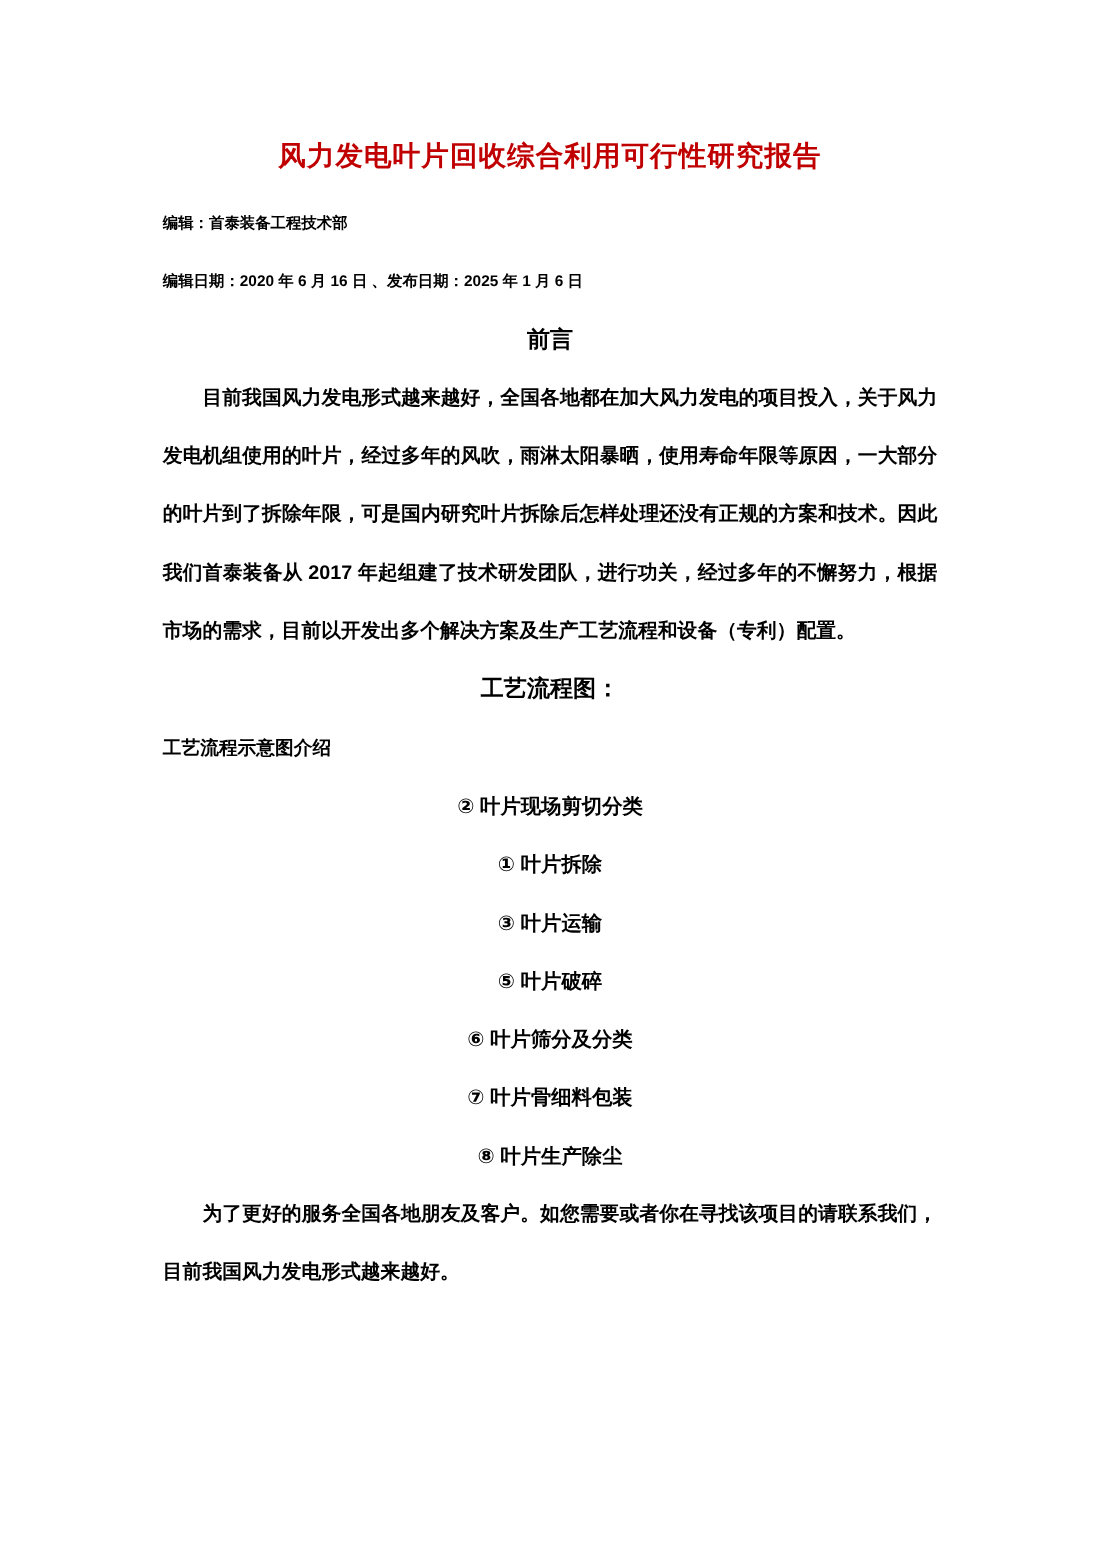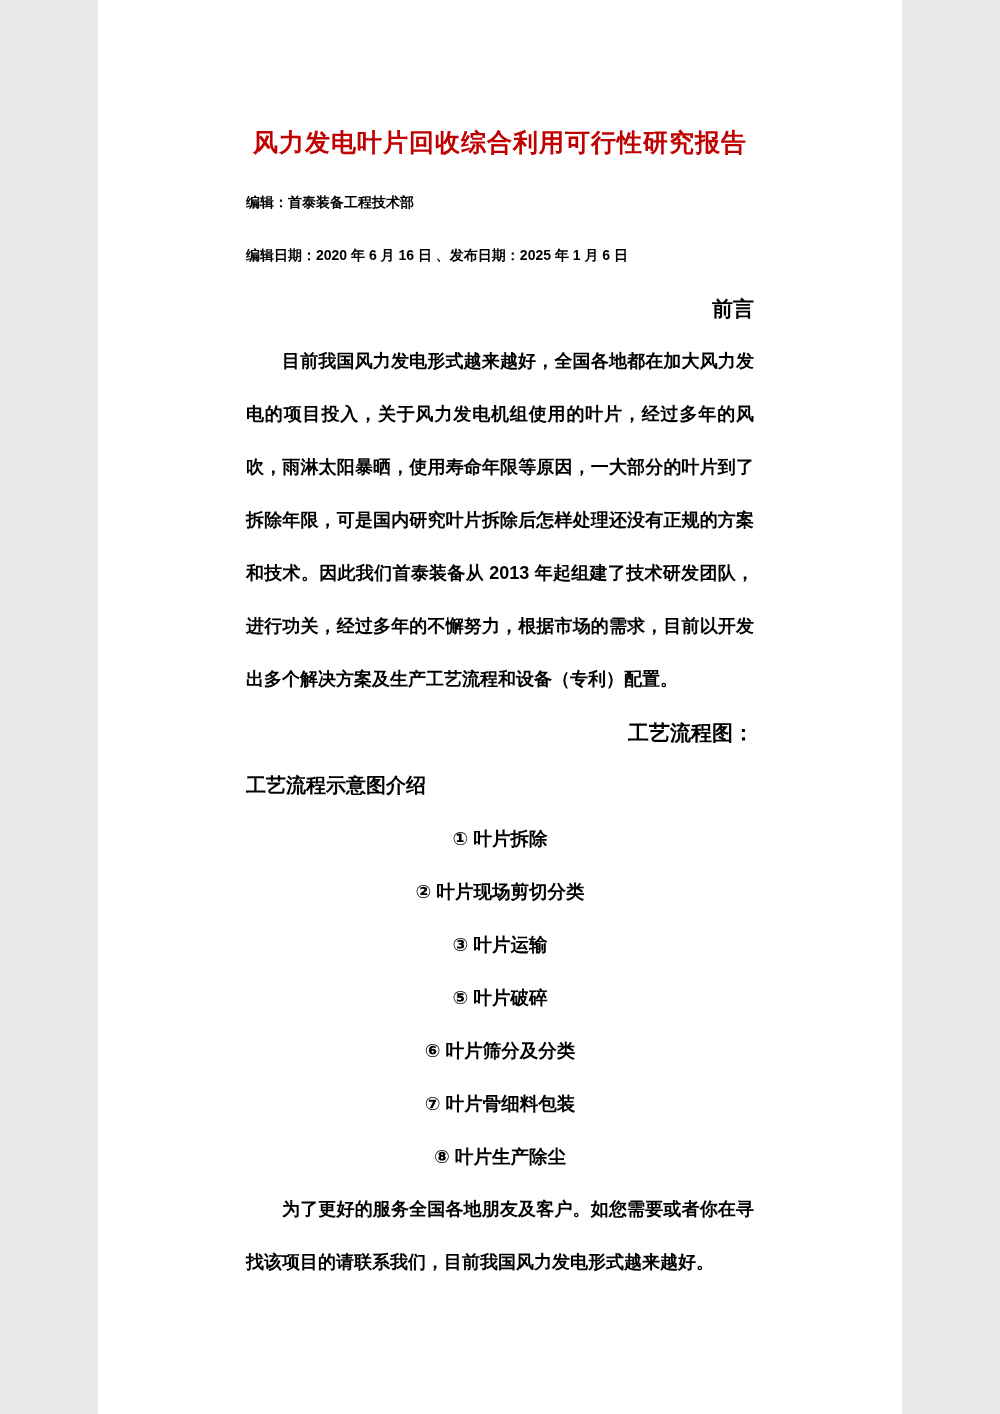--- a/index.html
+++ b/index.html
@@ -2,21 +2,21 @@
 <html><head>
 <meta charset="utf-8">
 <style>
   html, body {
     margin: 0;
     padding: 0;
     background: #e8e8e8;
   }
   .page {
     position: relative;
-    width: 804px;
+    width: 1000px;
     height: 1414px;
     margin: 0 auto;
     background: #ffffff;
     font-family: "Liberation Sans", "DejaVu Sans", sans-serif;
     font-weight: 700;
     color: #000000;
     overflow: hidden;
   }
   .doc {
     padding: 122px 148px 0 148px;
@@ -32,33 +32,33 @@
   .meta-line {
     margin: 0;
     font-size: 14px;
     line-height: 53px;
     text-align: left;
   }
   .section-heading {
     margin: 0;
     font-size: 21px;
     line-height: 53px;
-    text-align: right;
+    text-align: center;
   }
   .body-para {
     margin: 0;
     font-size: 18px;
     line-height: 53px;
     text-align: justify;
     text-justify: inter-ideograph;
     text-indent: 2em;
   }
   .intro-line {
     margin: 0;
-    font-size: 20px;
+    font-size: 17px;
     line-height: 53px;
     text-align: left;
   }
   .step-line {
     margin: 0;
     font-size: 18.5px;
     line-height: 53px;
     text-align: center;
   }
 </style>
@@ -70,28 +70,28 @@
 
     <h1 class="title" style="color: rgb(192, 0, 0);">风力发电叶片回收综合利用可行性研究报告</h1>
 
     <p class="meta-line">编辑：首泰装备工程技术部</p>
 
 
     <p class="meta-line">编辑日期：2020 年 6 月 16 日 、发布日期：2025 年 1 月 6 日</p>
 
     <h2 class="section-heading">前言</h2>
 
-    <p class="body-para">目前我国风力发电形式越来越好，全国各地都在加大风力发电的项目投入，关于风力发电机组使用的叶片，经过多年的风吹，雨淋太阳暴晒，使用寿命年限等原因，一大部分的叶片到了拆除年限，可是国内研究叶片拆除后怎样处理还没有正规的方案和技术。因此我们首泰装备从 2013 年起组建了技术研发团队，进行功关，经过多年的不懈努力，根据市场的需求，目前以开发出多个解决方案及生产工艺流程和设备（专利）配置。</p>
+    <p class="body-para">目前我国风力发电形式越来越好，全国各地都在加大风力发电的项目投入，关于风力发电机组使用的叶片，经过多年的风吹，雨淋太阳暴晒，使用寿命年限等原因，一大部分的叶片到了拆除年限，可是国内研究叶片拆除后怎样处理还没有正规的方案和技术。因此我们首泰装备从 2017 年起组建了技术研发团队，进行功关，经过多年的不懈努力，根据市场的需求，目前以开发出多个解决方案及生产工艺流程和设备（专利）配置。</p>
 
     <h2 class="section-heading">工艺流程图：</h2>
 
     <p class="intro-line">工艺流程示意图介绍</p>
 
+    <p class="step-line">② 叶片现场剪切分类</p>
     <p class="step-line">① 叶片拆除</p>
-    <p class="step-line">② 叶片现场剪切分类</p>
     <p class="step-line">③ 叶片运输</p>
     <p class="step-line">⑤ 叶片破碎</p>
     <p class="step-line">⑥ 叶片筛分及分类</p>
     <p class="step-line">⑦ 叶片骨细料包装</p>
     <p class="step-line">⑧ 叶片生产除尘</p>
 
     <p class="body-para">为了更好的服务全国各地朋友及客户。如您需要或者你在寻找该项目的请联系我们，目前我国风力发电形式越来越好。</p>
 
   </div>
 </div>

